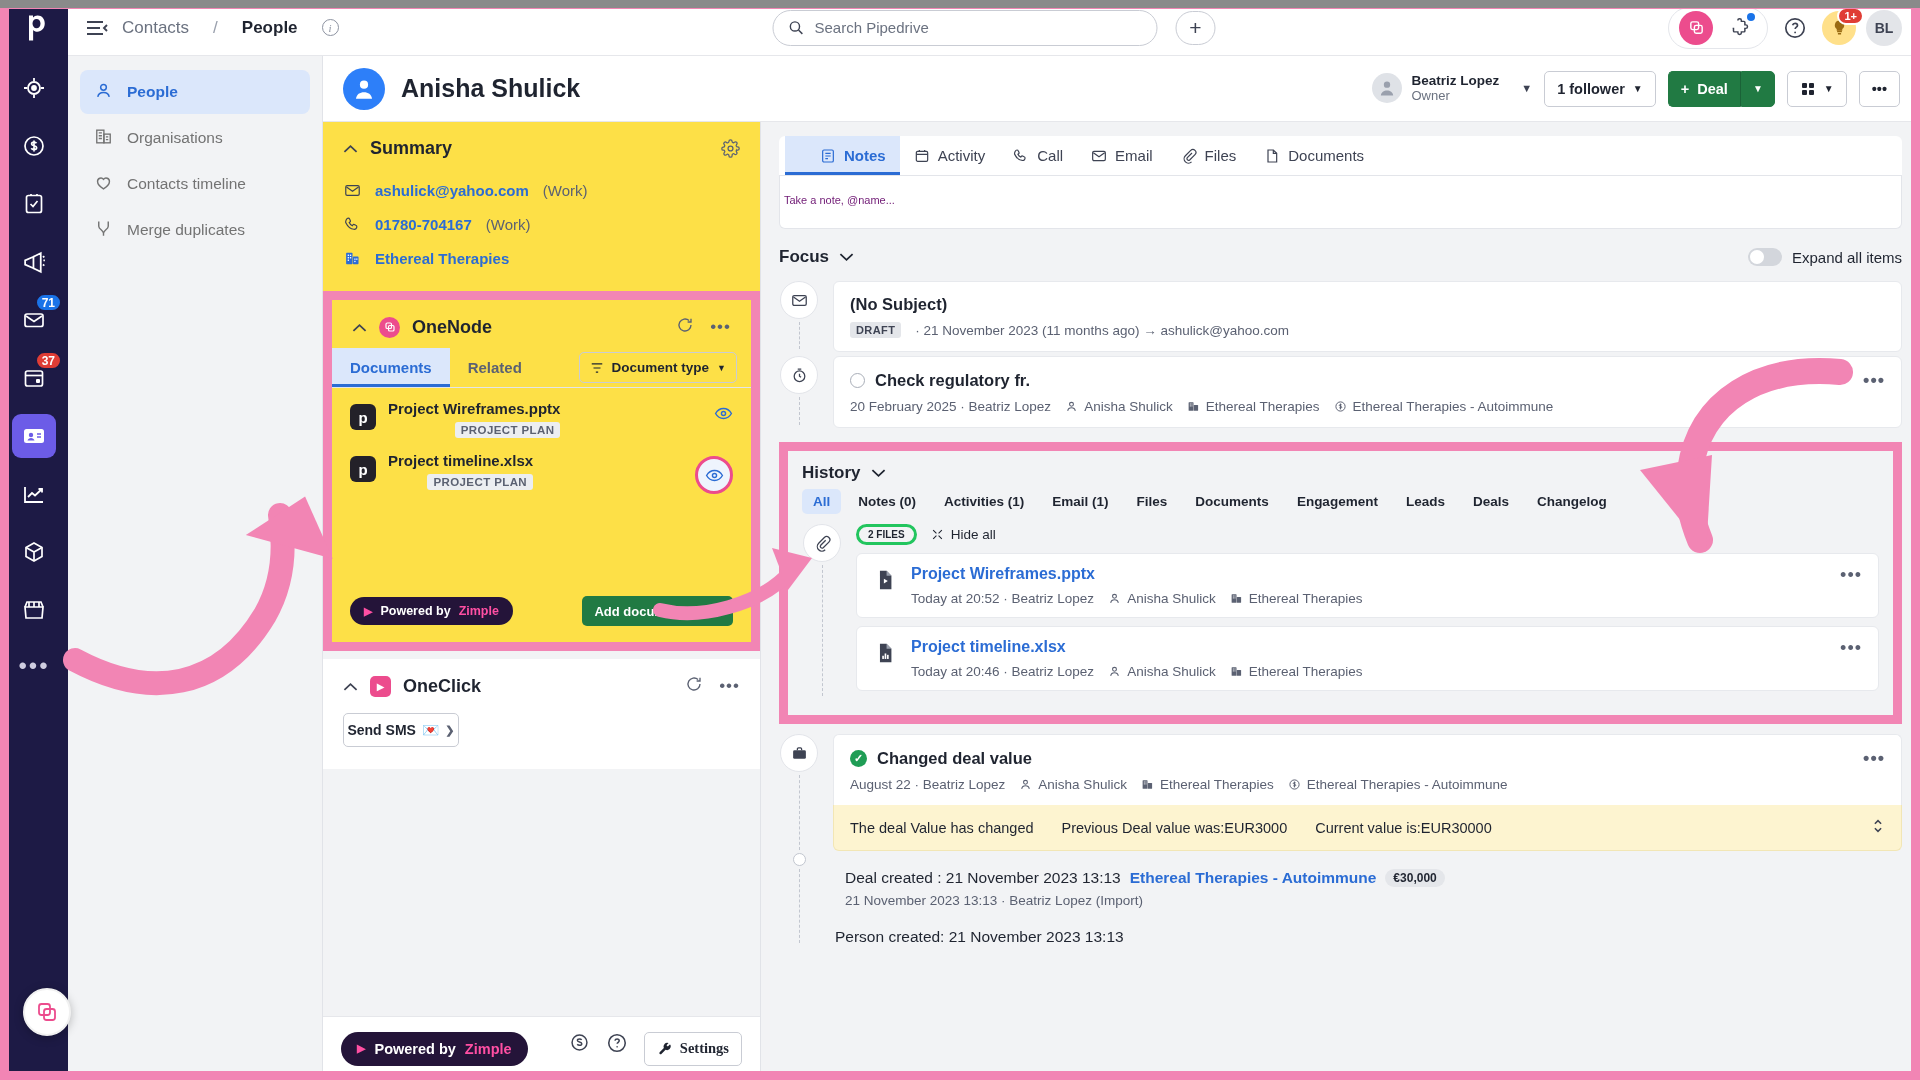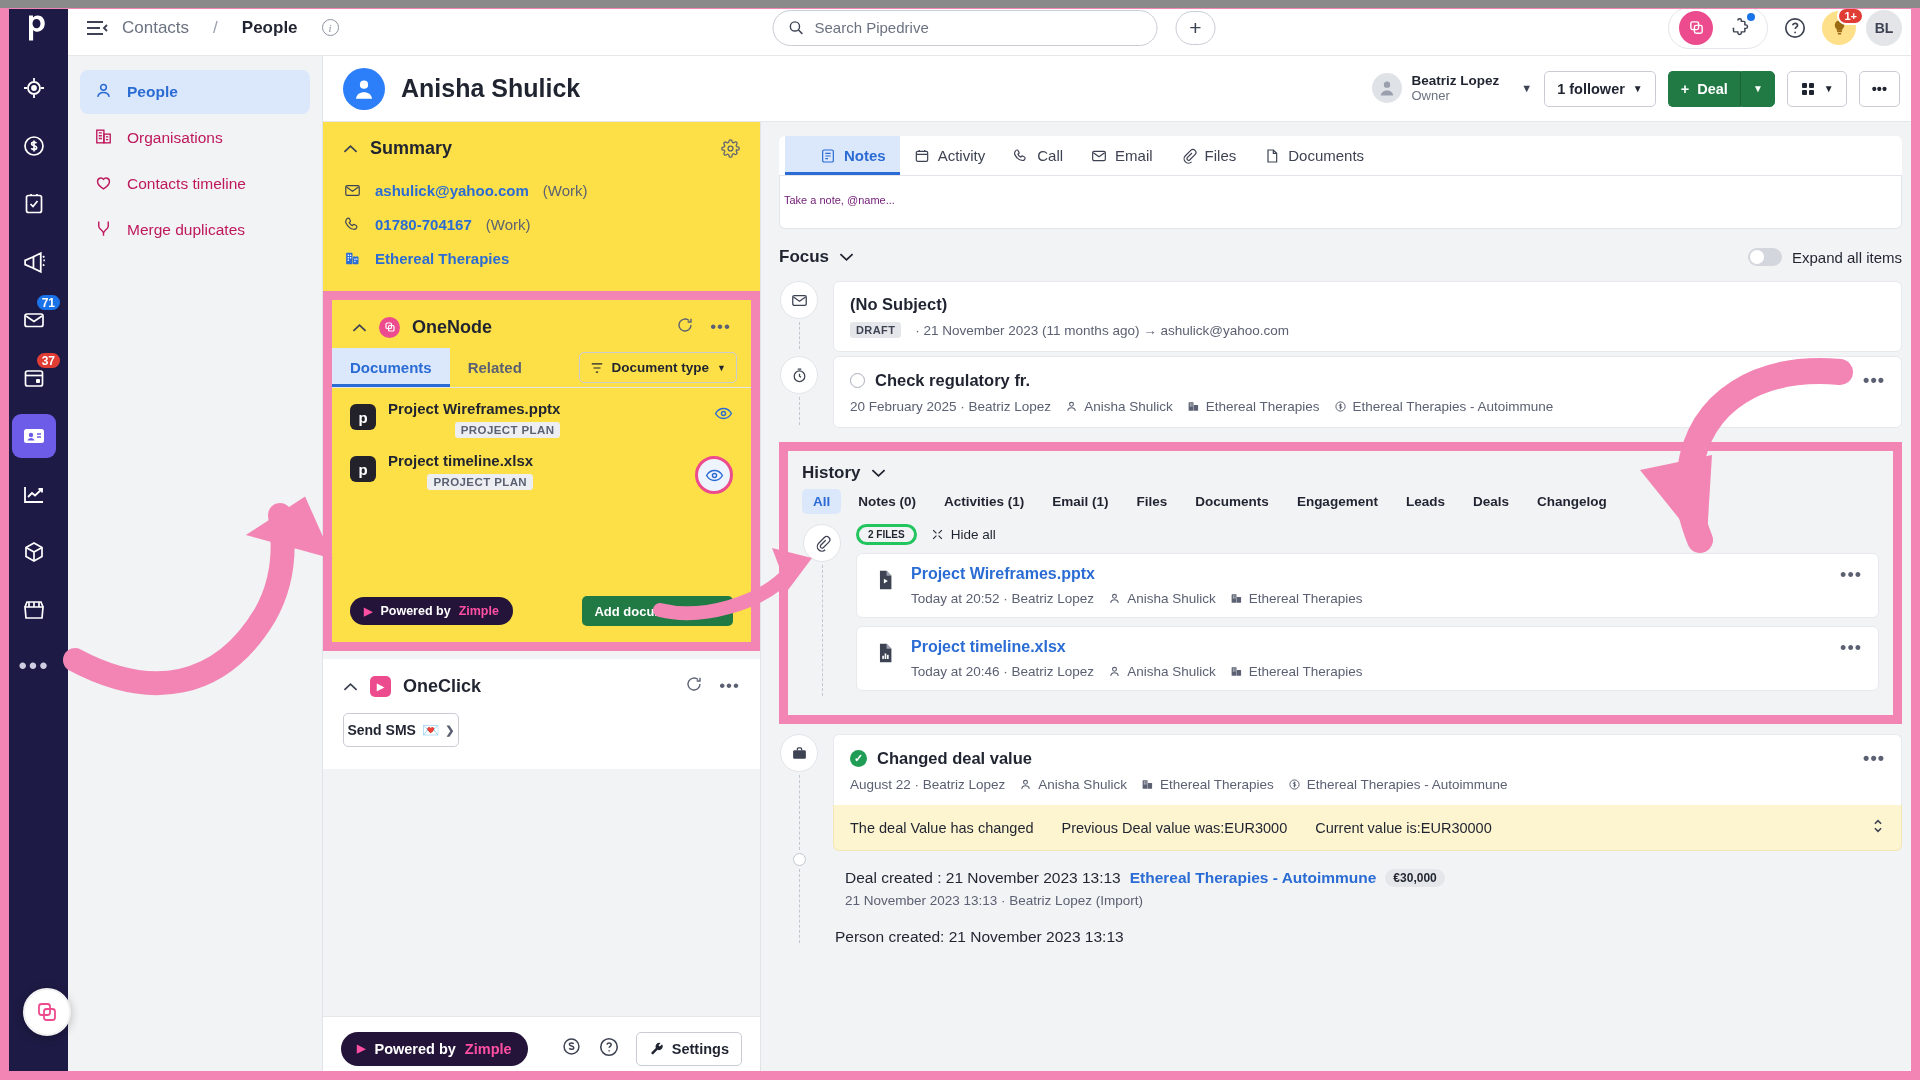--- a/index.html
+++ b/index.html
@@ -125,21 +125,21 @@
   
   .body { flex: 1; display: flex; min-height: 0; }
 
   
   .leftnav {
     width: 255px; flex: 0 0 255px; background:#f2f3f5;
     border-right:1px solid #e1e3e8; padding: 14px 12px;
   }
   .nav-item {
     display:flex; align-items:center; gap: 14px; height: 44px;
-    padding: 0 14px; border-radius: 8px; color: #be185d; font-size: 15.5px;
+    padding: 0 14px; border-radius: 8px; color: #737373; font-size: 15.5px;
     margin-bottom: 2px;
   }
   .nav-item.active { background:#dbe7fb; color:#2b6cd4; font-weight: bold; }
 
   
   .content { flex: 1; display:flex; flex-direction: column; min-width:0; background:#fff;}
   .person-head {
     height: 66px; display:flex; align-items:center; padding: 0 20px; gap: 16px;
     border-bottom: 1px solid #e6e7eb; background:#fff;
   }
@@ -244,21 +244,21 @@
     display:flex;align-items:center;justify-content:center;font-size:11px;
   }
   .center-bottom {
     position:absolute; left:0; right:0; bottom:0; height: 64px; background:#fff;
     border-top:1px solid #e6e7eb; display:flex; align-items:center; padding: 0 18px; gap: 18px;
   }
   .zimple-pill-lg{
     background:#241439;color:#fff;border-radius:18px;height:34px;
     display:flex;align-items:center;gap:9px;padding:0 16px;font-size:14.5px;font-weight:bold;
   }
-  .cb-right{margin-left:auto;display:flex;align-items:center;gap:16px;color:#3e4353;}
+  .cb-right{margin-left:auto;display:flex;align-items:flex-start;gap:16px;color:#3e4353;font-family:Liberation Serif, serif;}
   .settings-btn{
     height:34px;border:1px solid #c9ccd4;border-radius:5px;display:flex;align-items:center;gap:8px;
     padding:0 12px;font-size:14.5px;font-weight:bold;color:#1f2430;background:#fff;
   }
 
   
   .right { flex:1; background:#f2f3f5; min-width:0; overflow:hidden; position:relative;}
   .right-inner{ padding: 14px 18px 0; }
   .nav-tabs {
     background:#fff; border-radius:6px 6px 0 0; display:flex; align-items:center;

